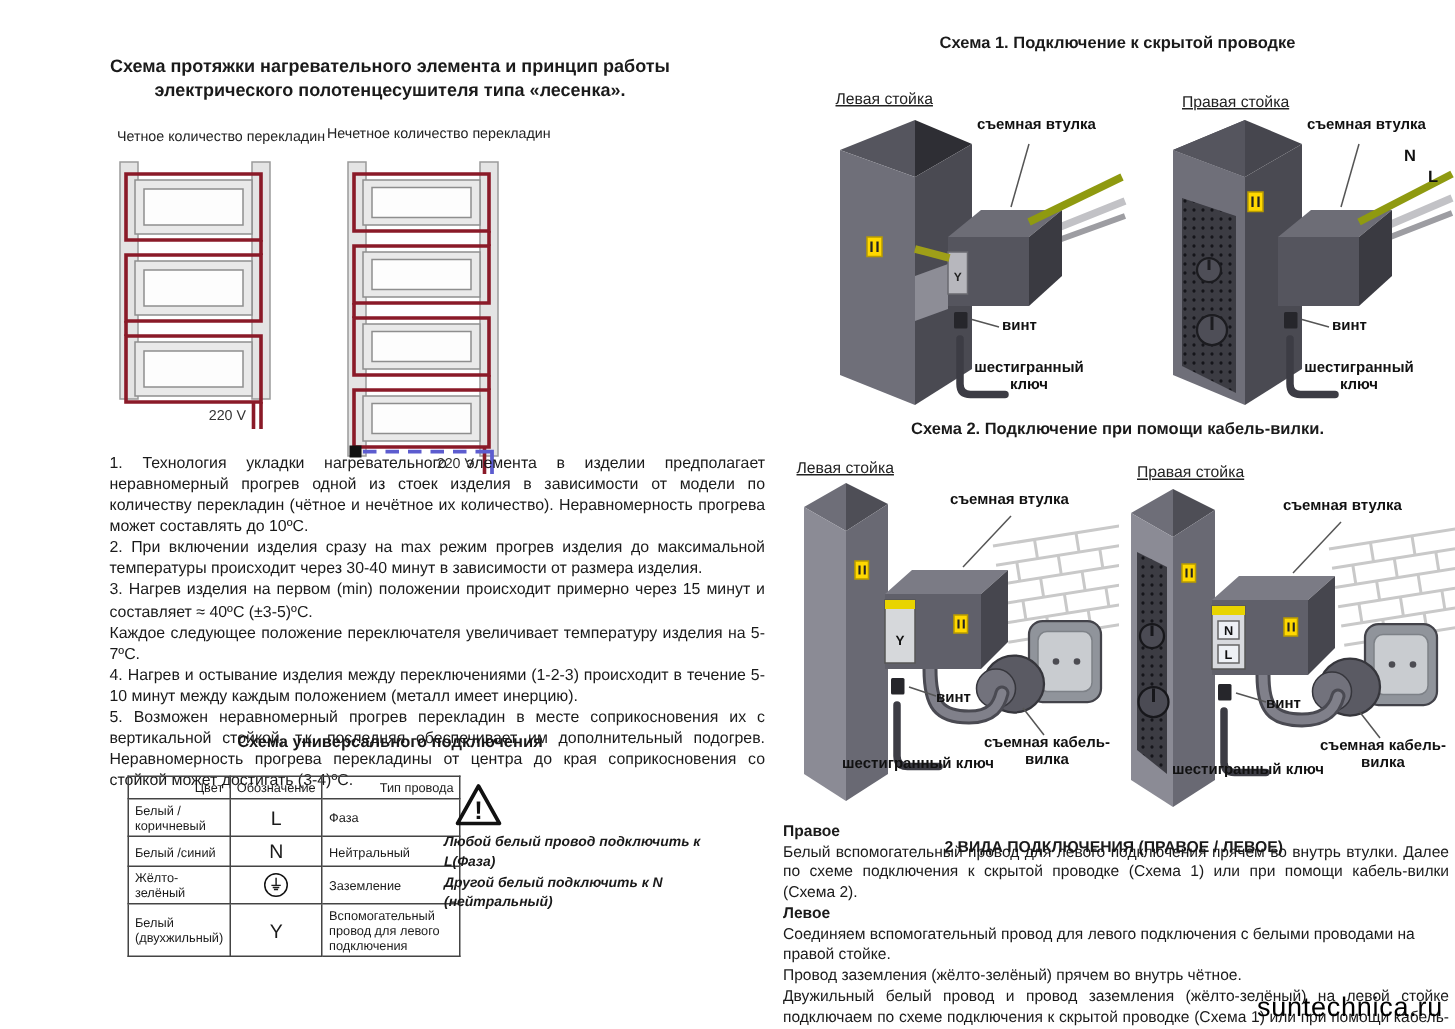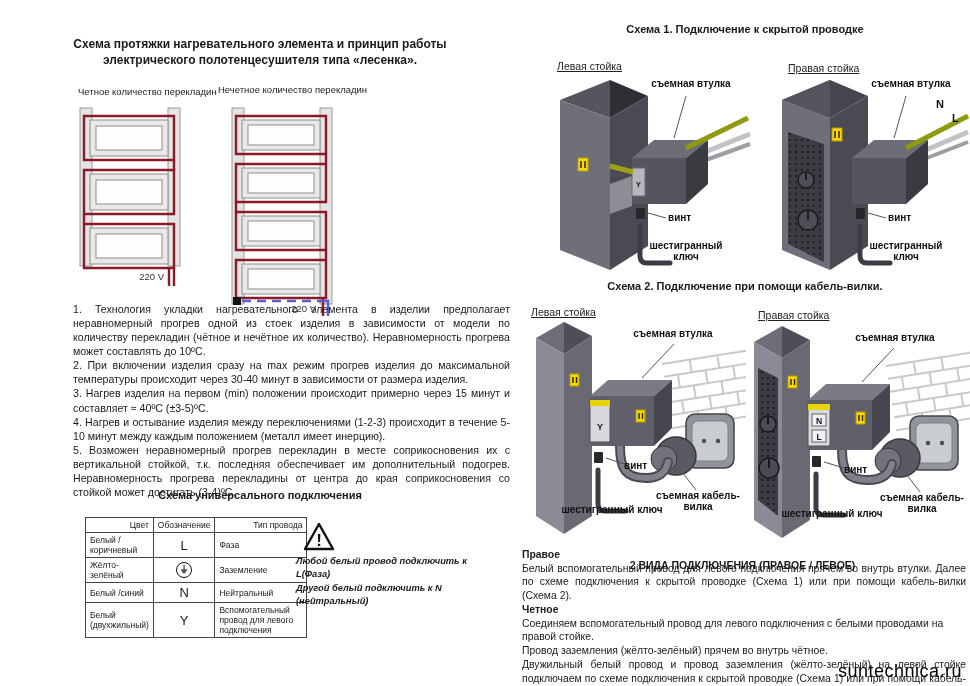--- a/index.html
+++ b/index.html
@@ -102,47 +102,48 @@
       <path d="M20,205 H96" stroke="#5c5ccf" stroke-width="2.5" stroke-dasharray="9 6" fill="none"></path>
       <path d="M96,205 H106 V220" stroke="#5c5ccf" stroke-width="2.5" fill="none"></path>
       <text x="94" y="216" text-anchor="end" font-size="9.5" fill="#333">220 V</text>
     </svg>
   </div>
 
   <div class="abs paras">
     <div>1.   Технология укладки нагревательного элемента в изделии предполагает неравномерный прогрев одной из стоек изделия в зависимости от модели по количеству перекладин (чётное и нечётное их количество). Неравномерность прогрева может составлять до 10ºС.</div>
     <div>2.   При включении изделия сразу на max режим прогрев изделия до максимальной температуры происходит через 30-40 минут в зависимости от размера изделия.</div>
     <div>3.   Нагрев изделия на первом (min) положении происходит примерно через 15 минут и составляет ≈ 40ºС (±3-5)ºС.</div>
+    <div>Каждое следующее положение переключателя увеличивает температуру изделия на 5-7ºС.</div>
     <div>4.   Нагрев и остывание изделия между переключениями (1-2-3) происходит в течение 5-10 минут между каждым положением (металл имеет инерцию).</div>
     <div>5.   Возможен неравномерный прогрев перекладин в месте соприкосновения их с вертикальной стойкой, т.к. последняя обеспечивает им дополнительный подогрев. Неравномерность прогрева перекладины от центра до края соприкосновения со стойкой может достигать (3-4)ºС.</div>
   </div>
 
   <div class="abs heading-c univ-head">Схема универсального подключения</div>
 
   <table class="wiring">
     <tbody>
         <tr>
       <th class="c1">Цвет</th>
       <th class="c2">Обозначение</th>
       <th class="c3">Тип провода</th>
     </tr>
     <tr>
       <td class="c1">Белый /коричневый</td>
       <td class="c2 big-letter">L</td>
       <td class="c3">Фаза</td>
     </tr>
     <tr>
+      <td class="c1">Белый /синий</td>
+      <td class="c2 big-letter">N</td>
+      <td class="c3">Нейтральный</td>
+    </tr>
+    <tr>
       <td class="c1">Жёлто-зелёный</td>
       <td class="c2"><span class="earth-wrap">⏚</span></td>
       <td class="c3">Заземление</td>
-    </tr>
-    <tr>
-      <td class="c1">Белый /синий</td>
-      <td class="c2 big-letter">N</td>
-      <td class="c3">Нейтральный</td>
     </tr>
     <tr>
       <td class="c1">Белый (двухжильный)</td>
       <td class="c2 big-letter">Y</td>
       <td class="c3">Вспомогательный провод для левого подключения</td>
     </tr>
   </tbody>
     </table>
 
   <svg class="abs" style="left:303px; top:521px;" width="32" height="32" viewBox="0 0 32 32">
@@ -356,20 +357,20 @@
     <div class="lbl" style="left:88px; top:10px; width:130px;">съемная втулка</div>
     <div class="lbl" style="left:102px; top:142px;">винт</div>
     <div class="lbl" style="left:38px; top:186px; width:104px;">шестигранный ключ</div>
     <div class="lbl" style="left:132px; top:170px; width:96px;">съемная кабель-вилка</div>
   </div>
 
   <div class="abs heading-c types-head">2 ВИДА ПОДКЛЮЧЕНИЯ (ПРАВОЕ / ЛЕВОЕ)</div>
   <div class="abs bottom-text">
     <div class="bold">Правое</div>
     <div class="just">Белый вспомогательный провод для левого подключения прячем во внутрь втулки. Далее по схеме подключения к скрытой проводке (Схема 1) или при помощи кабель-вилки (Схема 2).</div>
-    <div class="bold">Четное</div>
+    <div class="bold">Левое</div>
     <div>Соединяем вспомогательный провод для левого подключения с белыми проводами на правой стойке.</div>
     <div>Провод заземления (жёлто-зелёный) прячем во внутрь чётное.</div>
     <div class="just">Двужильный белый провод и провод заземления (жёлто-зелёный) на левой стойке подключаем по схеме подключения к скрытой проводке (Схема 1) или при помощи кабель-вилки (Схема 2).</div>
   </div>
 
   <div class="abs watermark">suntechnica.ru</div>
 </div>
 
 </body></html>

